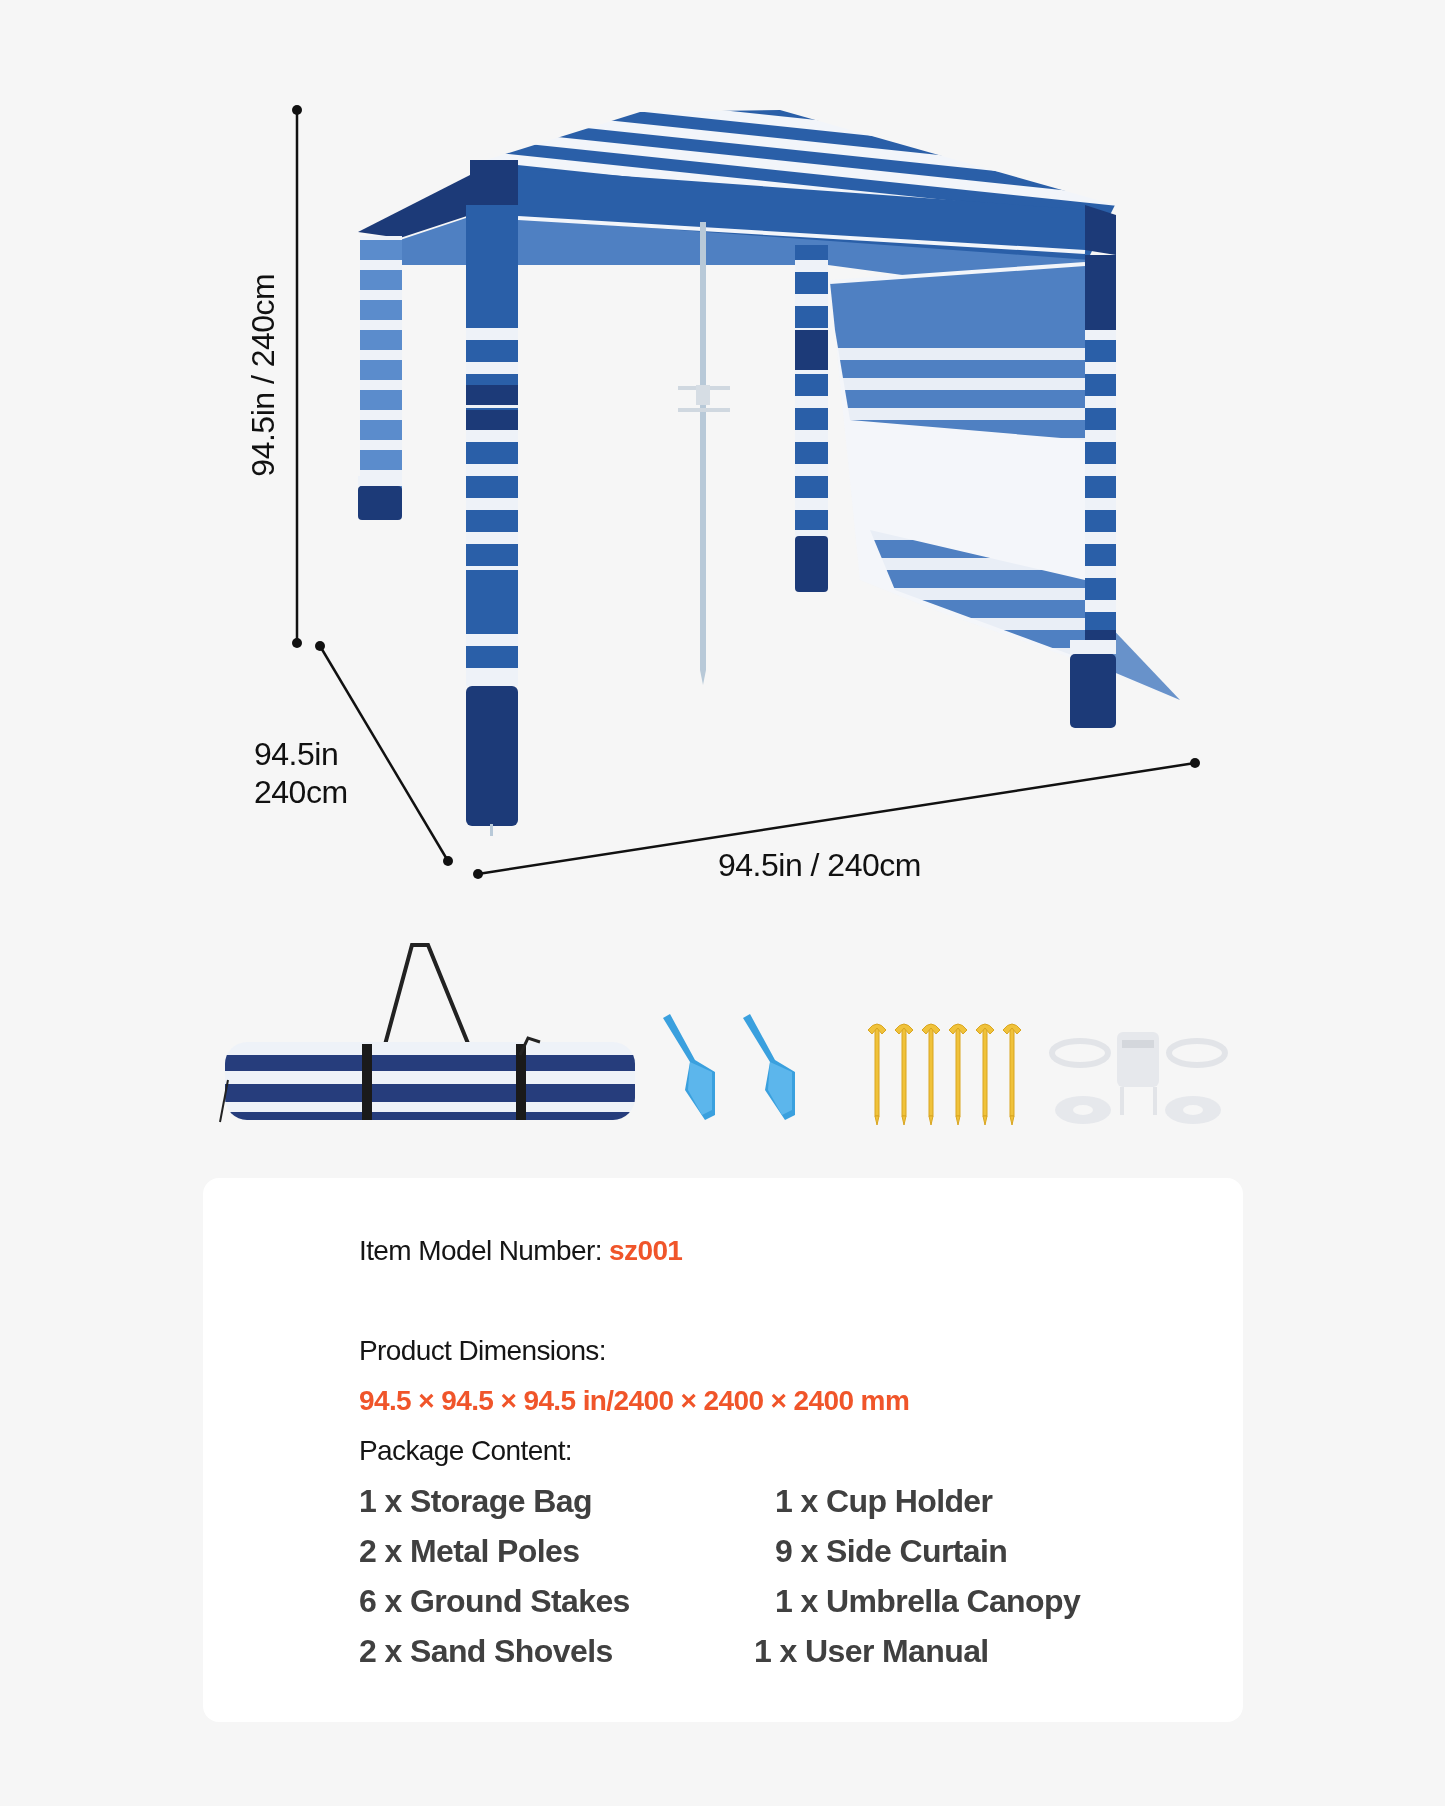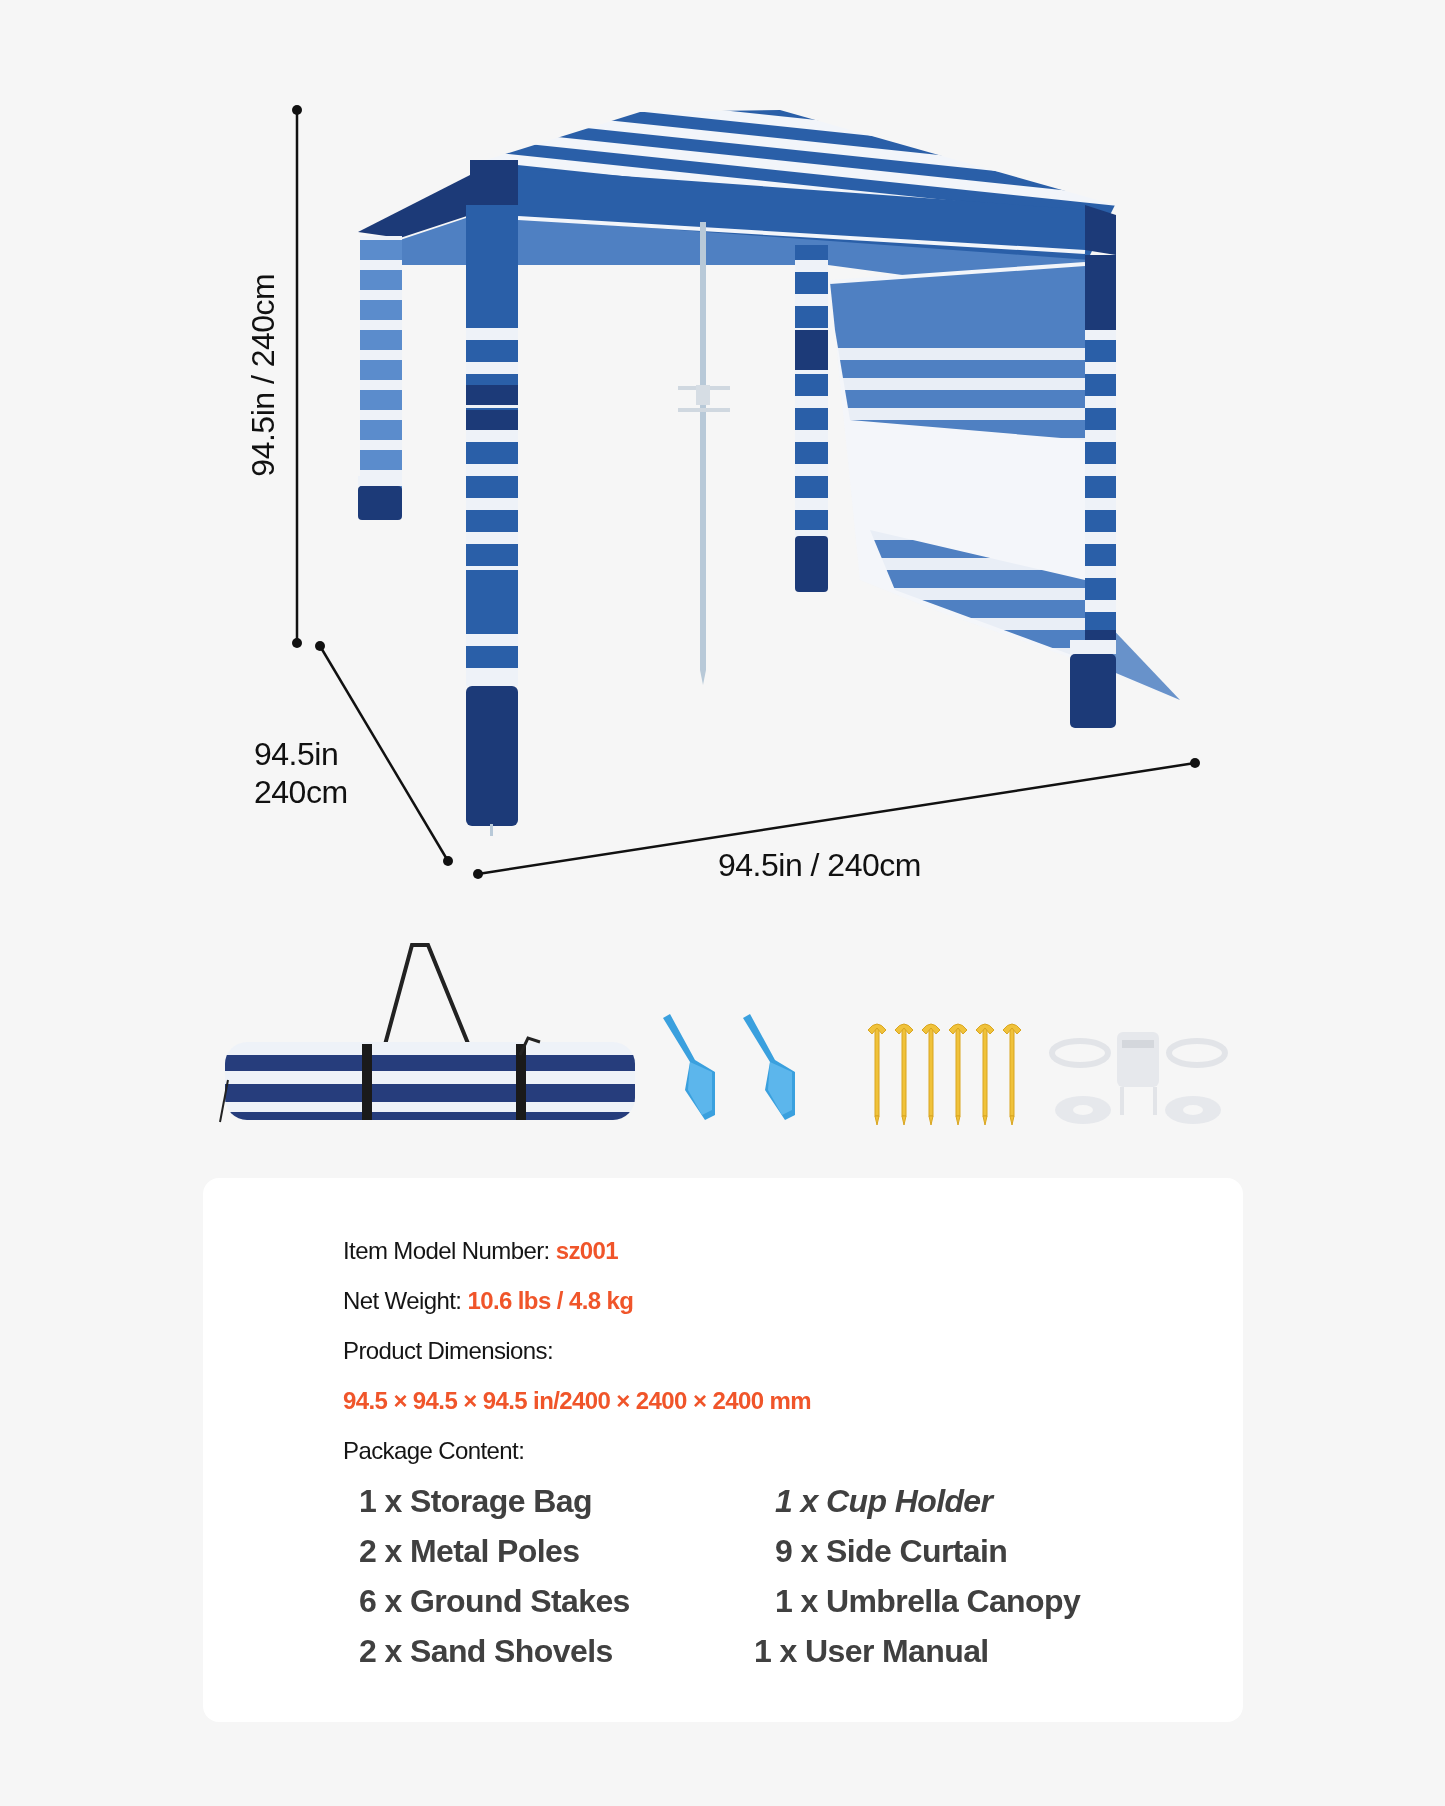--- a/index.html
+++ b/index.html
@@ -27,22 +27,22 @@
     svg { display: block; }
     .card {
       position: absolute;
       left: 203px; top: 1178px;
       width: 1040px; height: 544px;
       background: #ffffff;
       border-radius: 16px;
     }
     .spec-line {
       position: absolute;
-      left: 140px;
-      font-size: 24px;
+      left: 156px;
+      font-size: 28px;
       line-height: 40px;
       white-space: nowrap;
       letter-spacing: -0.6px;
     }
     .spec-label { color: #151515; }
     .spec-value { color: #f0552a; font-weight: bold; }
     .pkg-item {
       position: absolute;
       font-size: 32px;
       line-height: 40px;
@@ -230,38 +230,35 @@
     <ellipse cx="1083" cy="1110" rx="10" ry="5" fill="#f6f6f6"></ellipse>
     <ellipse cx="1193" cy="1110" rx="28" ry="14" fill="#e6e8ec"></ellipse>
     <ellipse cx="1193" cy="1110" rx="10" ry="5" fill="#f6f6f6"></ellipse>
   </svg>
 </div>
 
 <div class="card">
   <div class="spec-line" style="top:53px;">
     <span class="spec-label">Item Model Number: </span><span class="spec-value">sz001</span>
   </div>
-  <div class="spec-line" style="top:103px;">
-    <span class="spec-label">Net Weight: </span><span class="spec-value">10.6 lbs / 4.8 kg</span>
-  </div>
   <div class="spec-line" style="top:153px;">
     <span class="spec-label">Product Dimensions:</span>
   </div>
   <div class="spec-line" style="top:203px;">
     <span class="spec-value">94.5 × 94.5 × 94.5 in/2400 × 2400 × 2400 mm</span>
   </div>
   <div class="spec-line" style="top:253px;">
     <span class="spec-label">Package Content:</span>
   </div>
 
   <div>
     <div class="pkg-item" style="left:156px; top:303px;">1 x Storage Bag</div>
     <div class="pkg-item" style="left:156px; top:353px;">2 x Metal Poles</div>
     <div class="pkg-item" style="left:156px; top:403px;">6 x Ground Stakes</div>
     <div class="pkg-item" style="left:156px; top:453px;text-align:center;">2 x Sand Shovels</div>
   </div>
   <div>
-    <div class="pkg-item" style="left:572px; top:303px;font-style:italic;">1 x Cup Holder</div>
+    <div class="pkg-item" style="left:572px; top:303px;">1 x Cup Holder</div>
     <div class="pkg-item" style="left:572px; top:353px;">9 x Side Curtain</div>
     <div class="pkg-item" style="left:572px; top:403px;">1 x Umbrella Canopy</div>
     <div class="pkg-item" style="left:551px; top:453px;">1 x User Manual</div>
   </div>
 </div>
 
 </body></html>

